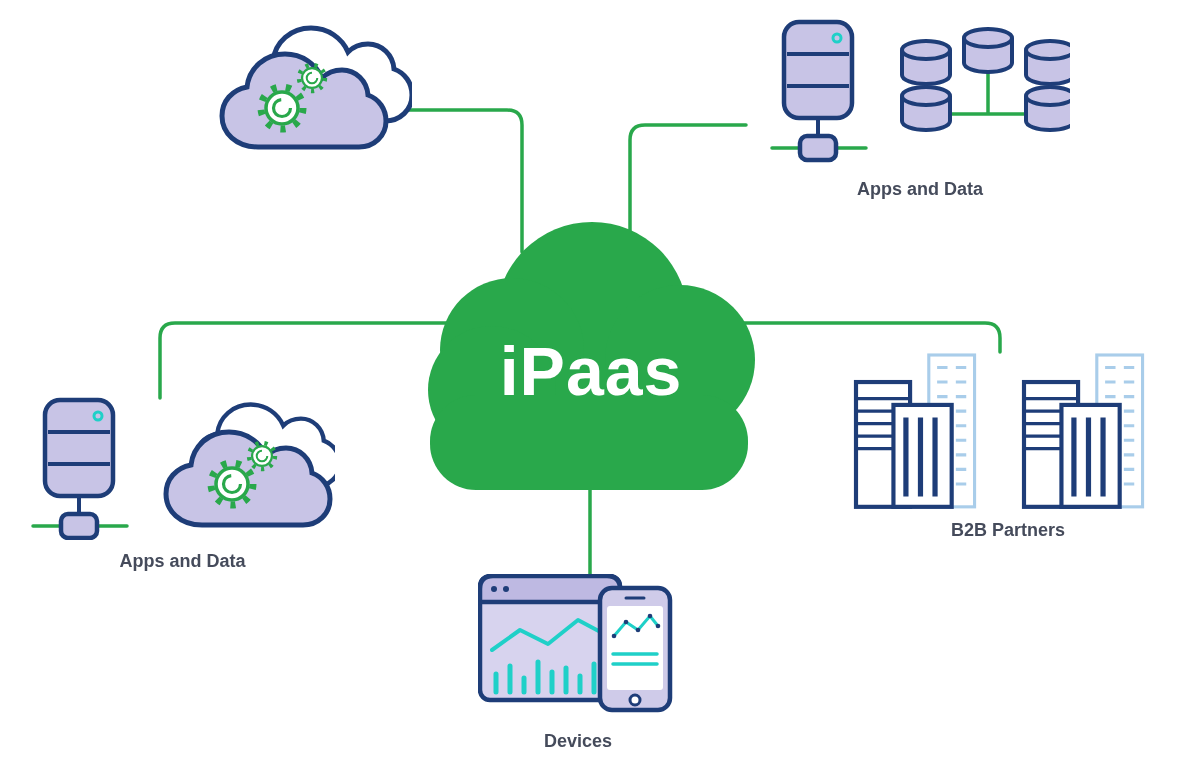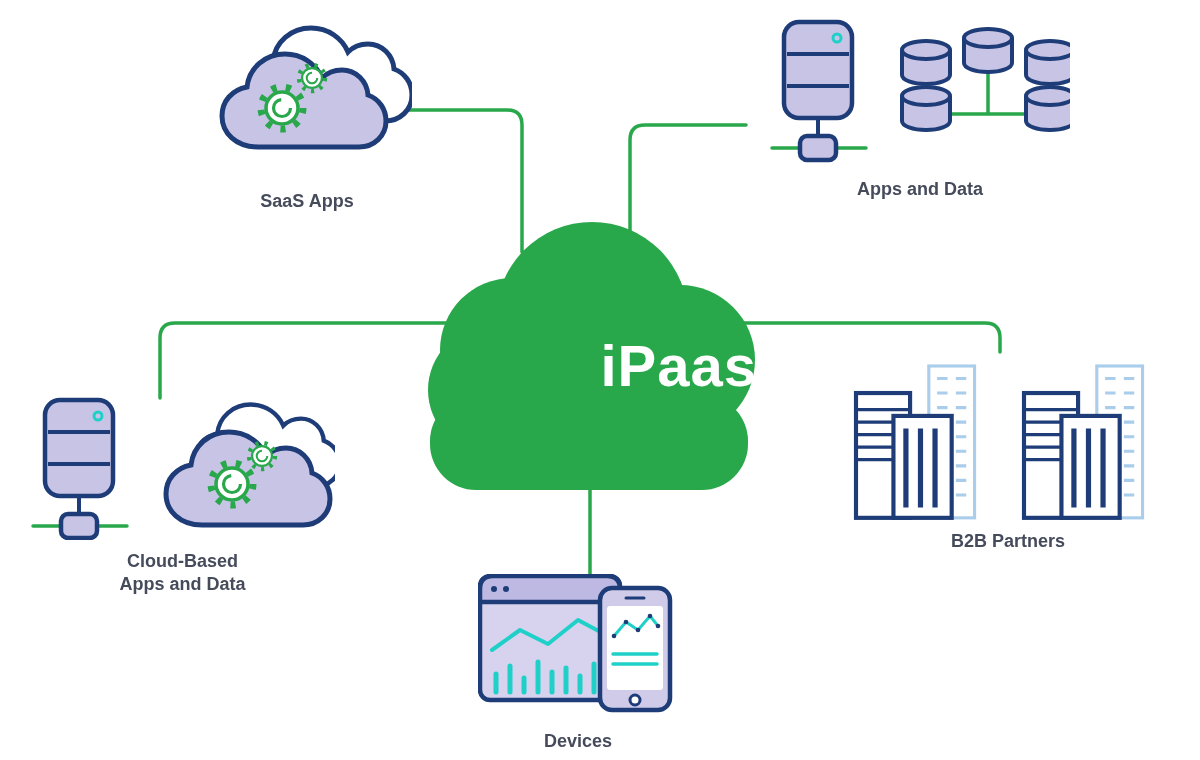--- a/index.html
+++ b/index.html
@@ -9,22 +9,22 @@
   }
   #connector-layer{position:absolute;left:0;top:0;z-index:1;}
   .node{position:absolute;text-align:center;z-index:2;}
   .node svg{display:block;margin:0 auto;}
   .node-label{
     font-size:18px;font-weight:600;color:#454b5b;line-height:1.3;
     margin-top:10px;
   }
   #center-cloud-node{position:absolute;left:425px;top:216px;width:332px;height:278px;z-index:2;}
   #center-title{
-    position:absolute;left:0;top:116px;width:100%;text-align:right;
-    color:#ffffff;font-size:58px;font-weight:600;letter-spacing:1px;
+    position:absolute;left:0;top:116px;width:100%;text-align:center;
+    color:#ffffff;font-size:68px;font-weight:600;letter-spacing:1px;
   }
 </style>
 </head>
 <body>
 
 <div id="canvas">
 
   <svg width="0" height="0" style="position:absolute" aria-hidden="true">
     <defs>
       <path id="cloudP" d="M42,105 C20,105 6,91 6,74 C6,59 16,48 31,45 C33,26 49,12 69,12 C86,12 100,22 106,36 C111,31 118,28 126,28 C140,28 151,39 152,53 C163,57 170,67 170,79 C170,94 158,105 143,105 Z"></path>
@@ -80,21 +80,20 @@
     <div id="center-title">iPaas</div>
   </div>
 
   <div class="node" style="left:202px;top:8px;width:210px;">
     <svg width="210" height="172" viewBox="0 0 210 172">
       <use href="#cloudP" transform="translate(40,8)" fill="#ffffff" stroke="#1e3d78" stroke-width="5"></use>
       <use href="#cloudP" transform="translate(14,34)" fill="#c8c4e6" stroke="#1e3d78" stroke-width="5"></use>
       <use href="#gear" transform="translate(80,100)"></use>
       <use href="#gear" transform="translate(110,70) scale(0.62)"></use>
     </svg>
-    <div class="node-label">SaaS Apps</div>
   </div>
 
   <div class="node" style="left:770px;top:18px;width:300px;">
     <svg width="300" height="150" viewBox="0 0 300 150">
       <use href="#serverG" transform="translate(14,4)"></use>
       <g transform="translate(132,14)">
         <path d="M86,36 V82 M24,82 H148 M24,46 V66 M148,46 V66" stroke="#29a84b" stroke-width="3.5" fill="none"></path>
         <use href="#cylG" transform="translate(24,18)"></use>
         <use href="#cylG" transform="translate(86,6)"></use>
         <use href="#cylG" transform="translate(148,18)"></use>
@@ -111,26 +110,25 @@
     <svg width="305" height="148" viewBox="0 0 305 148">
       <use href="#serverG" transform="translate(15,8)"></use>
       <g transform="translate(130,2)">
         <use href="#cloudP" transform="translate(30,0) scale(0.88)" fill="#ffffff" stroke="#1e3d78" stroke-width="5"></use>
         <use href="#cloudP" transform="translate(0,26)" fill="#c8c4e6" stroke="#1e3d78" stroke-width="5"></use>
         <use href="#gear" transform="translate(72,90)"></use>
         <use href="#gear" transform="translate(102,62) scale(0.62)"></use>
       </g>
     </svg>
     <div class="node-label">
-      <div>Cloud-Based</div>
       <div>Apps and Data</div>
     </div>
   </div>
 
-  <div class="node" style="left:848px;top:360px;width:320px;">
+  <div class="node" style="left:848px;top:349px;width:320px;">
     <svg width="320" height="160" viewBox="0 0 320 160">
       <use href="#buildingG" transform="translate(8,6) scale(1.04)"></use>
       <use href="#buildingG" transform="translate(176,6) scale(1.04)"></use>
     </svg>
     <div class="node-label">
       <div>B2B Partners</div>
     </div>
   </div>
 
   <div class="node" style="left:478px;top:574px;width:200px;text-align:center;">

